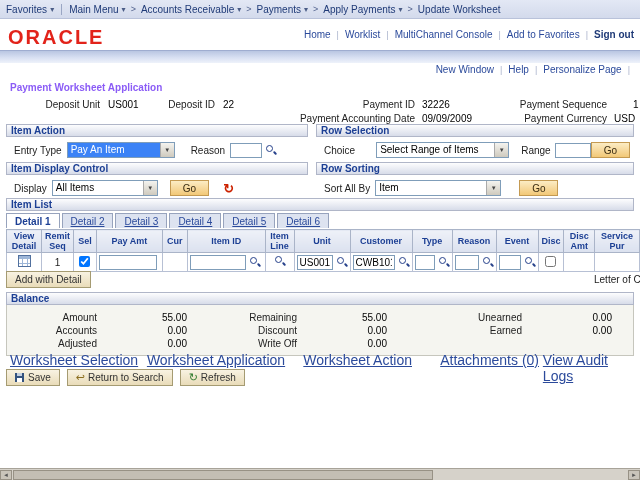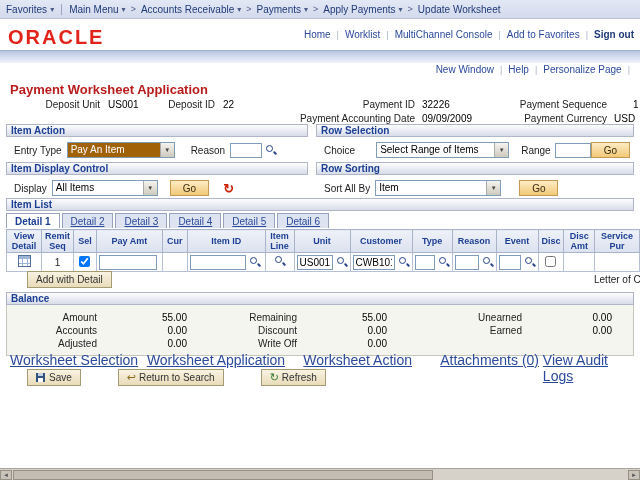--- a/index.html
+++ b/index.html
@@ -43,41 +43,41 @@
     position:absolute; top:50px; left:0; width:640px; height:13px;
     background: linear-gradient(#b9c6e2 0%, #d8e0f2 55%, #eef2fa 100%);
     border-top:1px solid #9fadd0;
   }
 
   
   .pagelinks { position:absolute; top:64px; right:4px; font-size:10px; color:#2b4a9b; display:flex; align-items:center; }
   .pagelinks a { color:#2b4a9b; }
 
   
-  .ptitle { position:absolute; left:10px; top:82px; font-size:13px; font-weight:bold; color:#b91c1c; }
+  .ptitle { position:absolute; left:10px; top:82px; font-size:10px; font-weight:bold; color:#8b5cf6; }
 
   
   .summary { position:absolute; top:99px; left:0; width:640px; height:28px; }
   .lab { position:absolute; text-align:right; color:#222; }
   .val { position:absolute; color:#000; }
 
   
   .sect { position:absolute; }
   .sect-h {
     height:13px; line-height:12px; padding:0 4px;
     font-size:10px; font-weight:bold; color:#1c3f94;
     background: linear-gradient(#fdfdfe,#d7dce9);
     border:1px solid #b0b6c8;
   }
   .sect-row { display:flex; align-items:center; padding:5px 2px 0 8px; font-size:10px; color:#222; white-space:nowrap; }
 
   
   .sel { display:inline-flex; align-items:stretch; height:16px; border:1px solid #7f9db9; background:#fff; }
   .sel-text { padding:1px 3px; font-size:10px; line-height:12px; flex:1; overflow:hidden; color:#000; }
-  .sel-text.hl { background:#a16207; color:#fff; }
+  .sel-text.hl { background:#3b82f6; color:#fff; }
   .sel-btn {
     width:14px; background:linear-gradient(#f4f3ef,#cfcabe);
     border-left:1px solid #aaa; color:#444; font-size:6px;
     display:flex; align-items:center; justify-content:center;
   }
 
   
   .tin { height:15px; border:1px solid #7f9db9; font-size:10px; font-family:"Liberation Sans",sans-serif; padding:0 2px; }
 
   
@@ -88,21 +88,21 @@
   
   .goBtn {
     height:16px; padding:0 12px; font-size:10px; color:#3a2c12; cursor:pointer;
     background: linear-gradient(#fcecc4,#f2c878);
     border:1px solid #c49a52; font-family:"Liberation Sans",sans-serif;
   }
   .toolBtn {
     height:17px; padding:0 8px; font-size:10px; color:#333; cursor:pointer;
     background: linear-gradient(#f8f2e2,#e9dcb9);
     border:1px solid #a59b72; font-family:"Liberation Sans",sans-serif;
-    display:inline-flex; align-items:center;margin-left:21px;
+    display:inline-flex; align-items:center;
   }
   .refresh-red { color:#cc2200; font-weight:bold; font-size:13px; margin-left:14px; cursor:pointer; }
 
   
   .tabs { position:absolute; top:213px; left:6px; display:flex; font-size:10px; }
   .tab {
     padding:2px 8px 1px; margin-right:2px; cursor:pointer;
     background:#dde3f0; border:1px solid #97a3bd; border-bottom:none;
     color:#2b4a9b; text-decoration:underline;
   }
@@ -140,21 +140,21 @@
   }
   .bal-row { display:flex; height:13px; align-items:center; }
   .bl { text-align:right; color:#222; }
   .bv { text-align:right; color:#000; }
 
   
   .flinks { position:absolute; top:352px; left:10px; width:630px; display:flex; font-size:14px; }
   .flinks a { color:#2b4a9b; text-decoration:underline; }
 
   
-  .toolbar { position:absolute; top:369px; left:6px; display:flex; gap:16px; }
+  .toolbar { position:absolute; top:369px; left:6px; display:flex; gap:7px; }
   .disk {
     display:inline-block; width:9px; height:9px; background:#33527e; position:relative; margin-right:4px; flex:none;
   }
   .disk::before { content:""; position:absolute; left:2px; top:0; width:5px; height:3px; background:#c3cfdf; }
   .disk::after  { content:""; position:absolute; left:2px; bottom:0; width:5px; height:4px; background:#fff; }
   .tb-glyph { margin-right:3px; font-size:11px; line-height:11px; }
   .g-return { color:#8a6d1f; }
   .g-refresh { color:#2c7a2c; }
 
   

